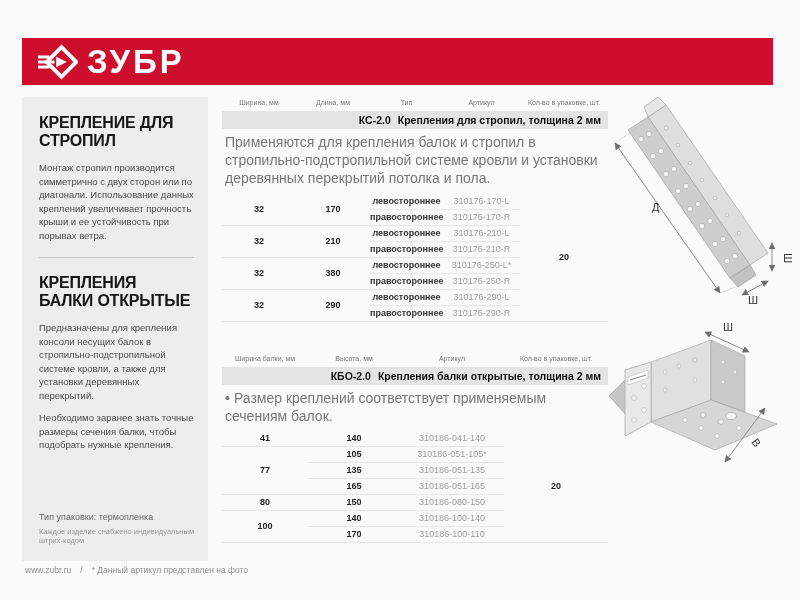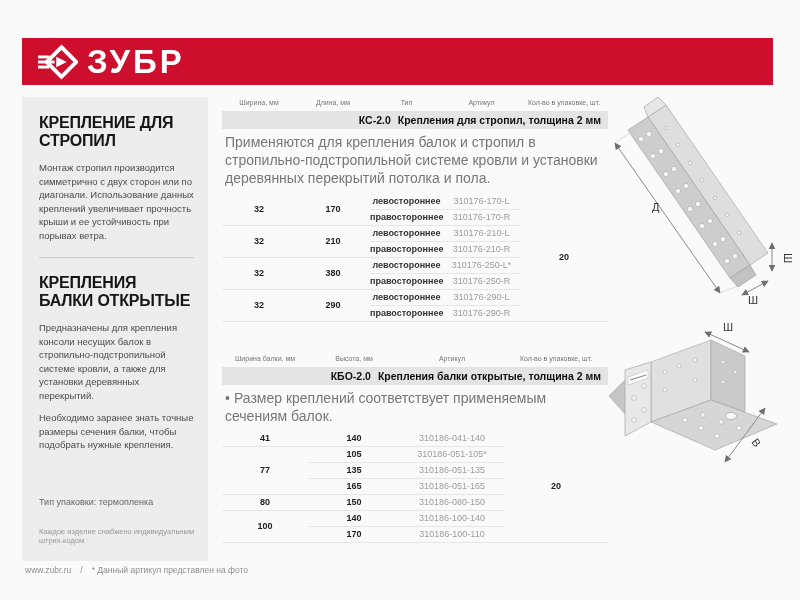--- a/index.html
+++ b/index.html
@@ -26,21 +26,21 @@
     background:#ededed;box-sizing:border-box;padding:16px 14px 14px 17px;
   }
   .sidebar h2{
     margin:1px 0 11px;font-size:16px;line-height:1.13;color:#161616;
     font-weight:bold;letter-spacing:-0.2px;
   }
   .sidebar p{margin:0 0 9px;font-size:9.5px;line-height:1.42;color:#4a4a4a;}
   .sidebar .divider{border:0;border-top:1px solid #cccccc;margin:15px 0 16px;}
   .packaging{position:absolute;left:17px;right:12px;bottom:16px;}
   .pack-line1{font-size:9px;color:#666;}
-  .pack-line2{font-size:7.5px;color:#979797;margin-top:20px;}
+  .pack-line2{font-size:7.5px;color:#979797;margin-top:5px;}
   
   .footer{
     position:absolute;left:25px;top:565px;font-size:8.5px;color:#8f8f8f;
     display:flex;gap:9px;align-items:baseline;
   }
   .footer a{color:#8f8f8f;text-decoration:none;}
   
   .tables{position:absolute;left:222px;top:97px;width:386px;}
   table.spec{border-collapse:collapse;width:386px;table-layout:fixed;margin:0;}
   table.spec + table.spec{margin-top:31px;}

